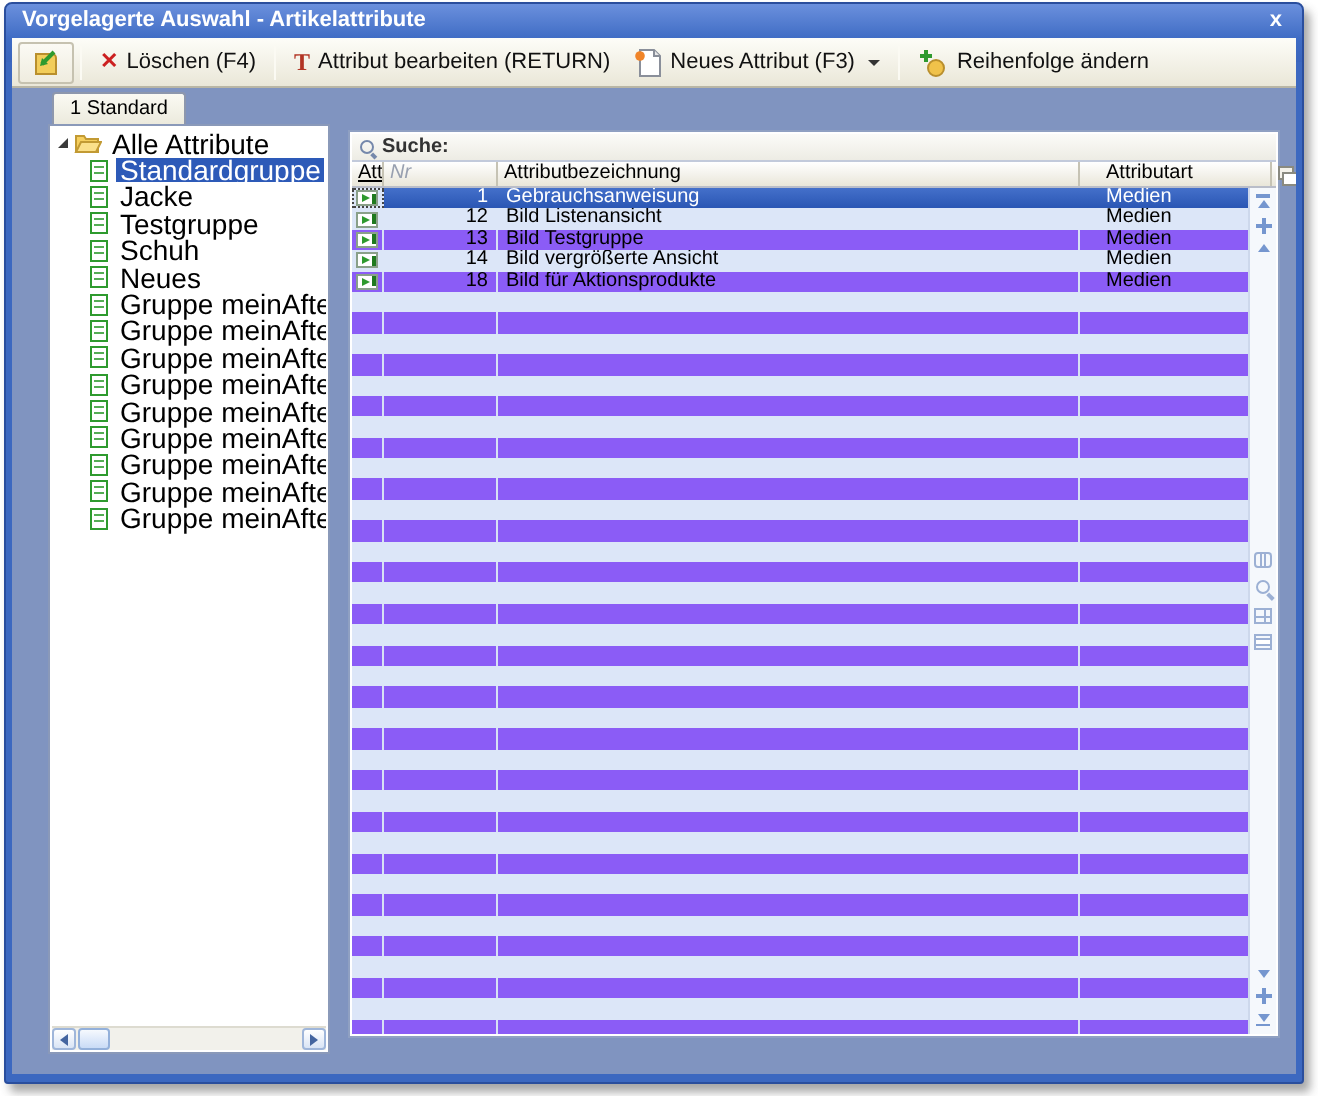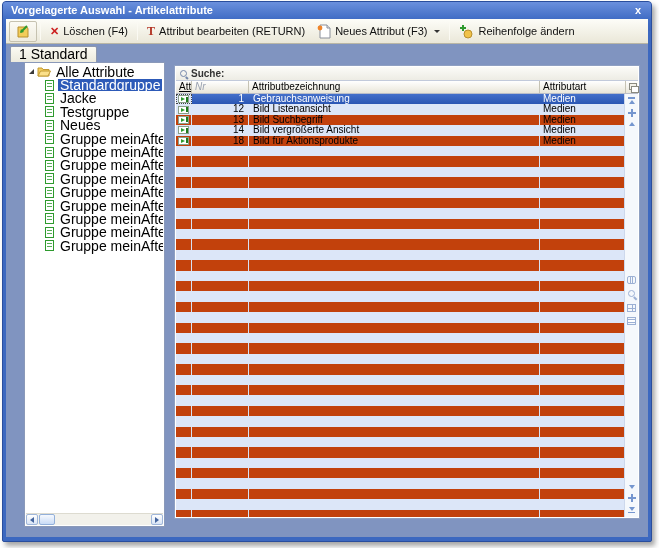--- a/index.html
+++ b/index.html
@@ -26,21 +26,21 @@
   .tbtn { display:flex; align-items:center; gap:4px; padding:2px 5px; height:21px; border:1px solid transparent; }
   .tbtn.boxed { border:1px solid #c6c2b0; background:linear-gradient(#fbfaf4,#efecdf); border-radius:2px; }
   .tsep { width:1px; height:17px; background:#c3c0af; border-right:1px solid #fbfaf3; margin:0 3px; }
   .dd-arrow { width:0; height:0; border-left:3px solid transparent; border-right:3px solid transparent;
               border-top:3px solid #333; margin-left:3px; }
   .glyph-x { color:#cc2020; font-weight:bold; font-size:11px; line-height:11px; }
   .glyph-t { color:#b23424; font-weight:bold; font-size:12px; line-height:12px; font-family:"Liberation Serif",serif; }
 
   
   .tabstrip { position:absolute; left:0; right:0; top:25px; height:18px; }
-  .tab { position:absolute; left:4px; bottom:0; height:16px; padding:0 8px; font-size:14px;
+  .tab { position:absolute; left:20px; bottom:0; height:16px; padding:0 8px; font-size:10px;
          line-height:15px; color:#000; background:linear-gradient(#fbfaf3,#ecead d) ; }
   .tab { background:linear-gradient(#fbfaf3,#eceadd); border:1px solid #8d97ad; border-bottom:none;
          border-radius:2px 2px 0 0; }
 
   
   .tree-panel { position:absolute; left:18px; top:43px; width:141px; height:465px;
                 background:#fff; border:1px solid #8a99b9; }
   .tree-body { position:absolute; left:1px; right:1px; top:1px; bottom:13px; overflow:hidden;
                font-size:14px; color:#000; padding-top:1px; }
   .tree-row { height:13.4px; display:flex; align-items:center; white-space:nowrap; }
@@ -84,26 +84,26 @@
   .hcell { border-right:1px solid #c6c3b4; padding-left:3px; overflow:hidden; white-space:nowrap; }
   .hcell.c-nr { color:#98a0b0; font-style:italic; }
   .hcell.c-strip { display:flex; align-items:center; justify-content:center; padding:0; border-right:none; }
   .colchooser-icon { position:relative; width:9px; height:8px; }
   .colchooser-icon::before { content:""; position:absolute; left:0; top:0; width:6px; height:5px; border:1px solid #8a8a80; background:#f4f2ea; }
   .colchooser-icon::after  { content:""; position:absolute; left:2.5px; top:2.5px; width:6px; height:5px; border:1px solid #8a8a80; background:#fff; }
 
   .c-att  { width:16px;  flex:none;text-decoration:underline; }
   .c-nr   { width:57px;  flex:none; }
   .c-name { width:291px; flex:none; }
-  .c-type { width:86px;  flex:none; }
+  .c-type { width:86px;  flex:none;margin-left:10px; }
   .c-strip{ width:14px;  flex:none; }
 
   .grid-body { position:absolute; left:1px; right:15px; top:28px; bottom:1px; overflow:hidden;
                font-size:10px; color:#000; }
-  .grid-row { display:flex; height:10.4px; background:#c2410c; }
+  .grid-row { display:flex; height:10.4px; background:#8b5cf6; }
   .grid-row .cell { border-right:1px solid #d7e1f4; line-height:10.4px; overflow:hidden; white-space:nowrap; }
   .grid-row .c-nr   { text-align:right; padding-right:4px; }
   .grid-row .c-name { padding-left:4px; }
   .grid-row .c-type { padding-left:3px; }
   .grid-row.alt { background:#dce6f8; }
   .grid-row.alt .cell { border-right-color:transparent; }
   .grid-row.selected { background:linear-gradient(#4470ca,#2a56b4); color:#fff; }
   .grid-row.selected .cell { border-right-color:transparent; }
   .grid-row.selected .c-att { background:#dce6f8; outline:1px dotted #444; outline-offset:-1px; }
   .grid-row .c-att { display:flex; align-items:center; justify-content:center; }
@@ -210,20 +210,24 @@
             <div class="tree-row child">
     <span class="group-icon"></span>
     <span class="tree-label">Jacke</span>
   </div>
             <div class="tree-row child">
     <span class="group-icon"></span>
     <span class="tree-label">Testgruppe</span>
   </div>
             <div class="tree-row child">
     <span class="group-icon"></span>
+    <span class="tree-label">Schuh</span>
+  </div>
+            <div class="tree-row child">
+    <span class="group-icon"></span>
     <span class="tree-label">Neues</span>
   </div>
             <div class="tree-row child">
     <span class="group-icon"></span>
     <span class="tree-label">Gruppe meinAfterbuy ART00073</span>
   </div>
             <div class="tree-row child">
     <span class="group-icon"></span>
     <span class="tree-label">Gruppe meinAfterbuy ART00074</span>
   </div>
@@ -301,21 +305,21 @@
     </div>
     <div class="cell c-nr">12</div>
     <div class="cell c-name">Bild Listenansicht</div>
     <div class="cell c-type">Medien</div>
   </div>
           <div class="grid-row">
     <div class="cell c-att">
       <span class="media-icon"></span>
     </div>
     <div class="cell c-nr">13</div>
-    <div class="cell c-name">Bild Suchbegriff</div>
+    <div class="cell c-name">Bild Testgruppe</div>
     <div class="cell c-type">Medien</div>
   </div>
           <div class="grid-row alt">
     <div class="cell c-att">
       <span class="media-icon"></span>
     </div>
     <div class="cell c-nr">14</div>
     <div class="cell c-name">Bild vergrößerte Ansicht</div>
     <div class="cell c-type">Medien</div>
   </div>

